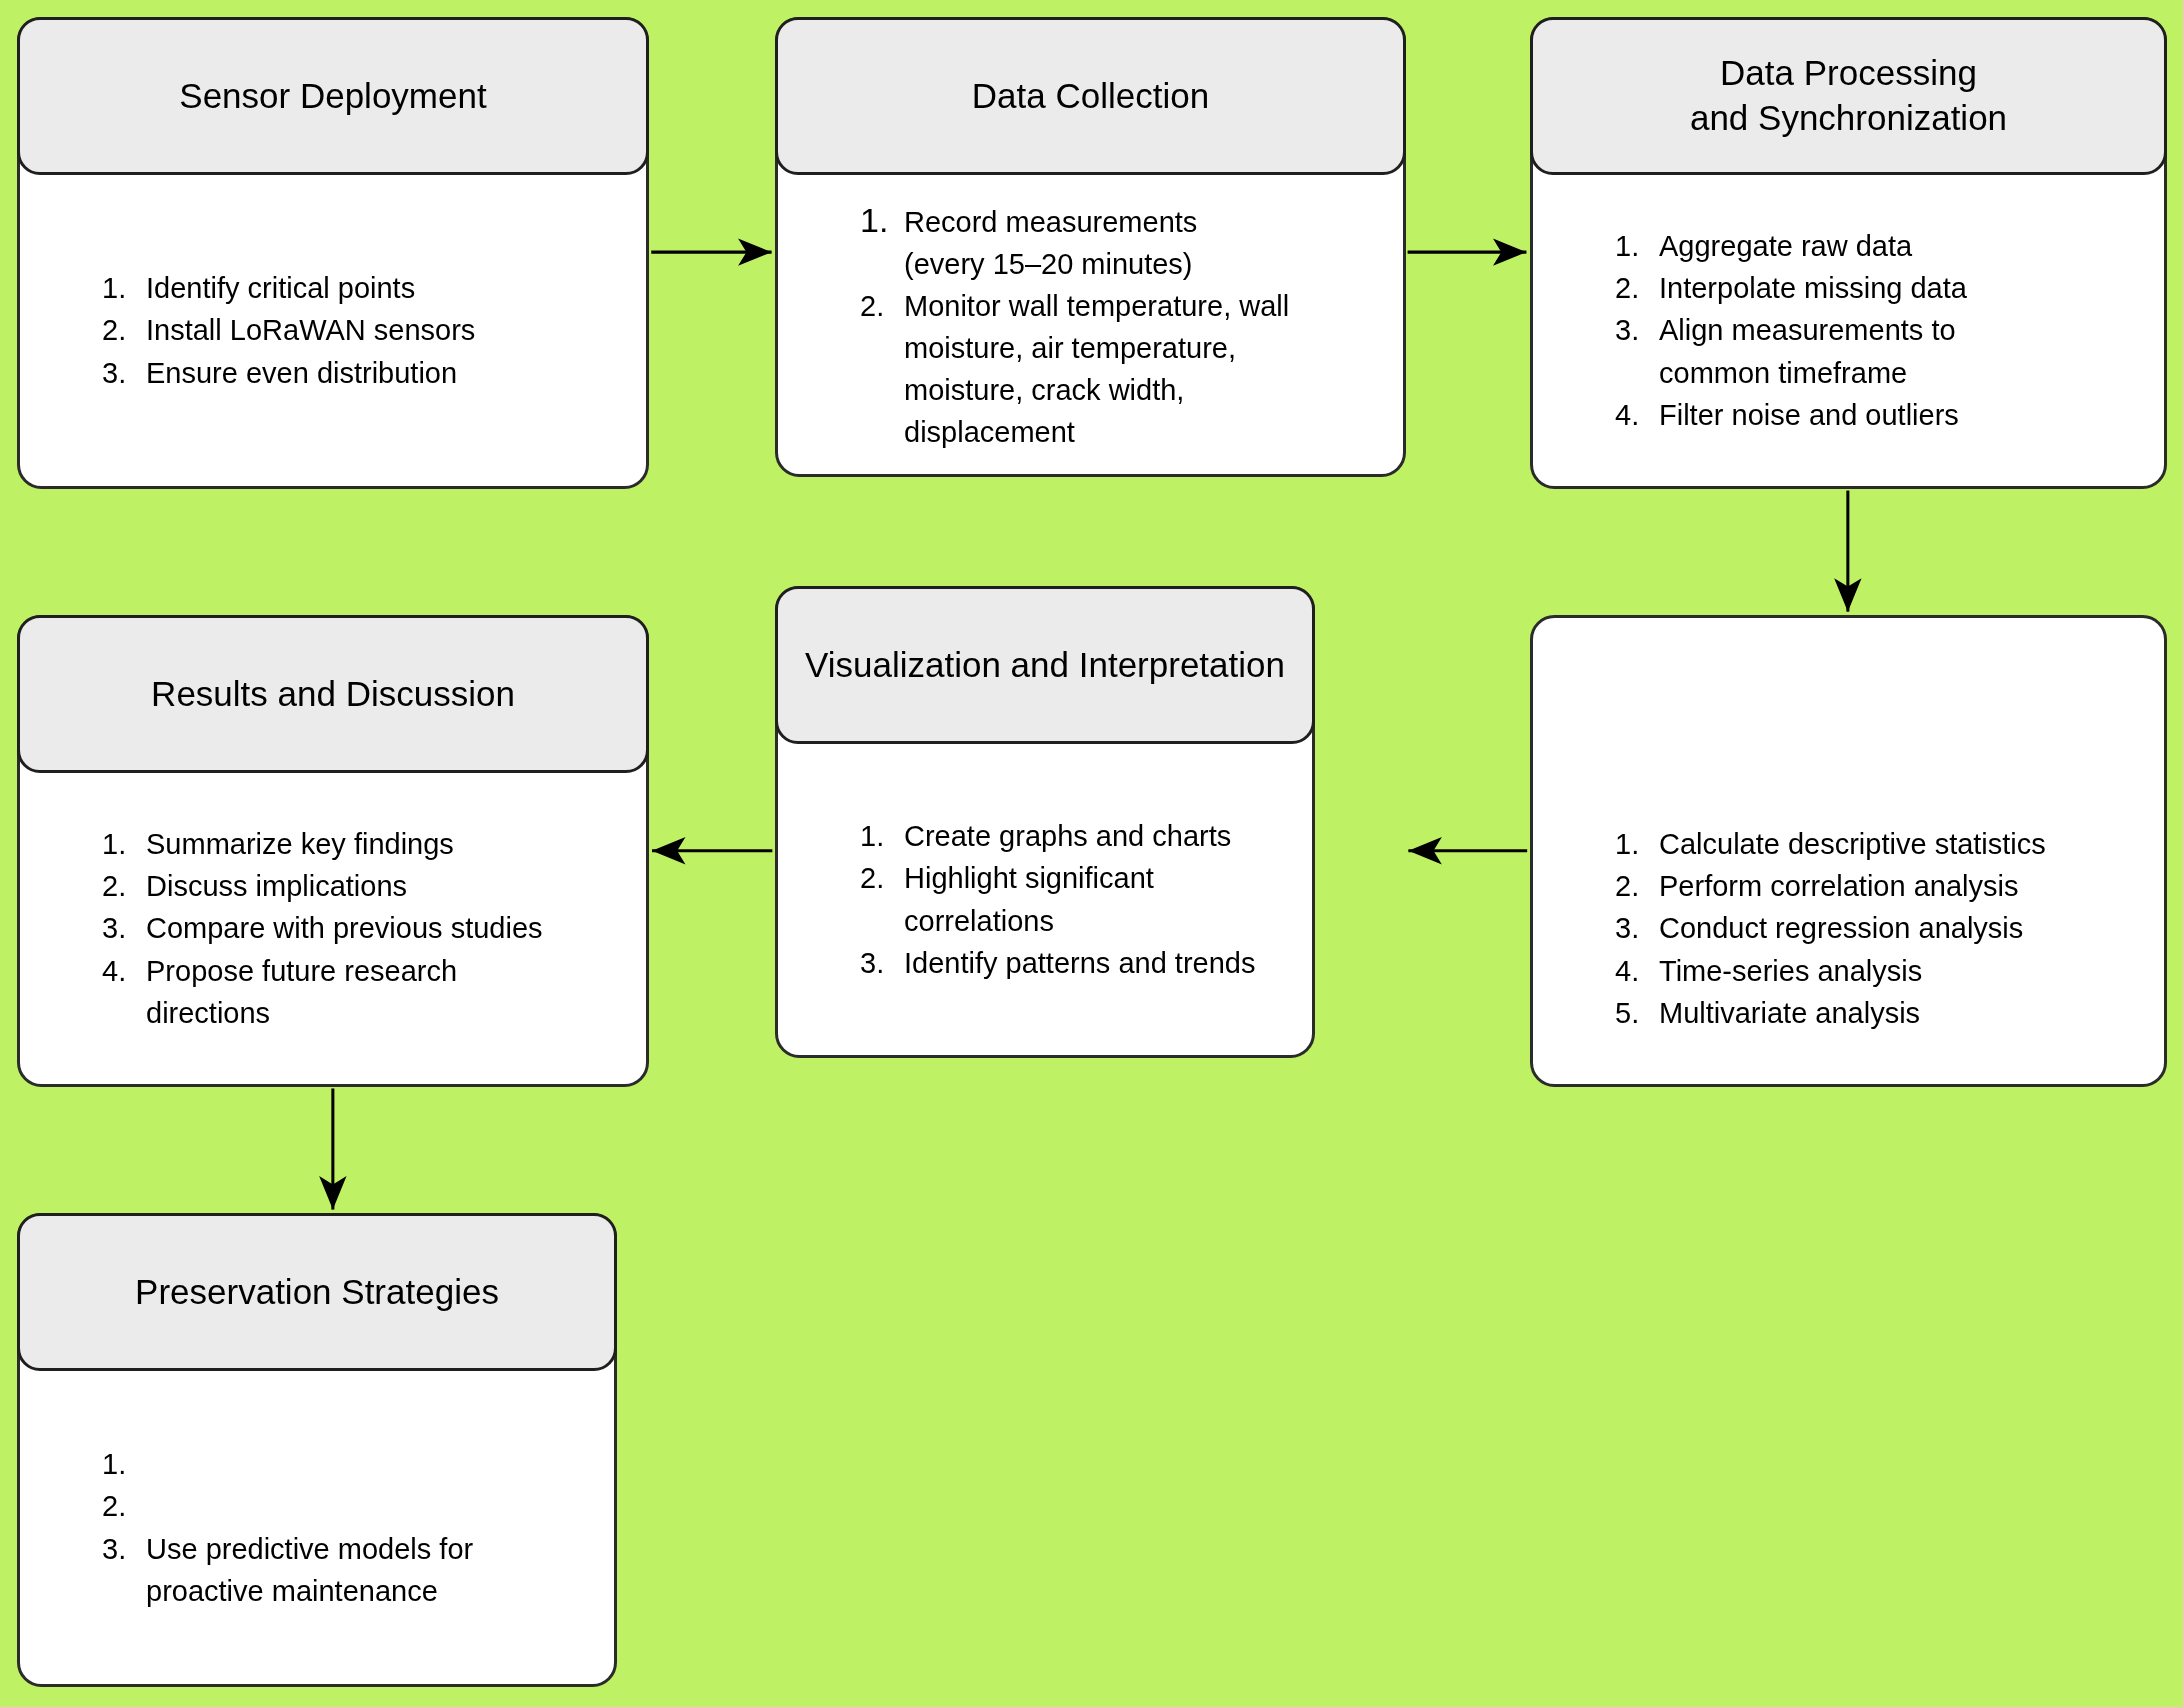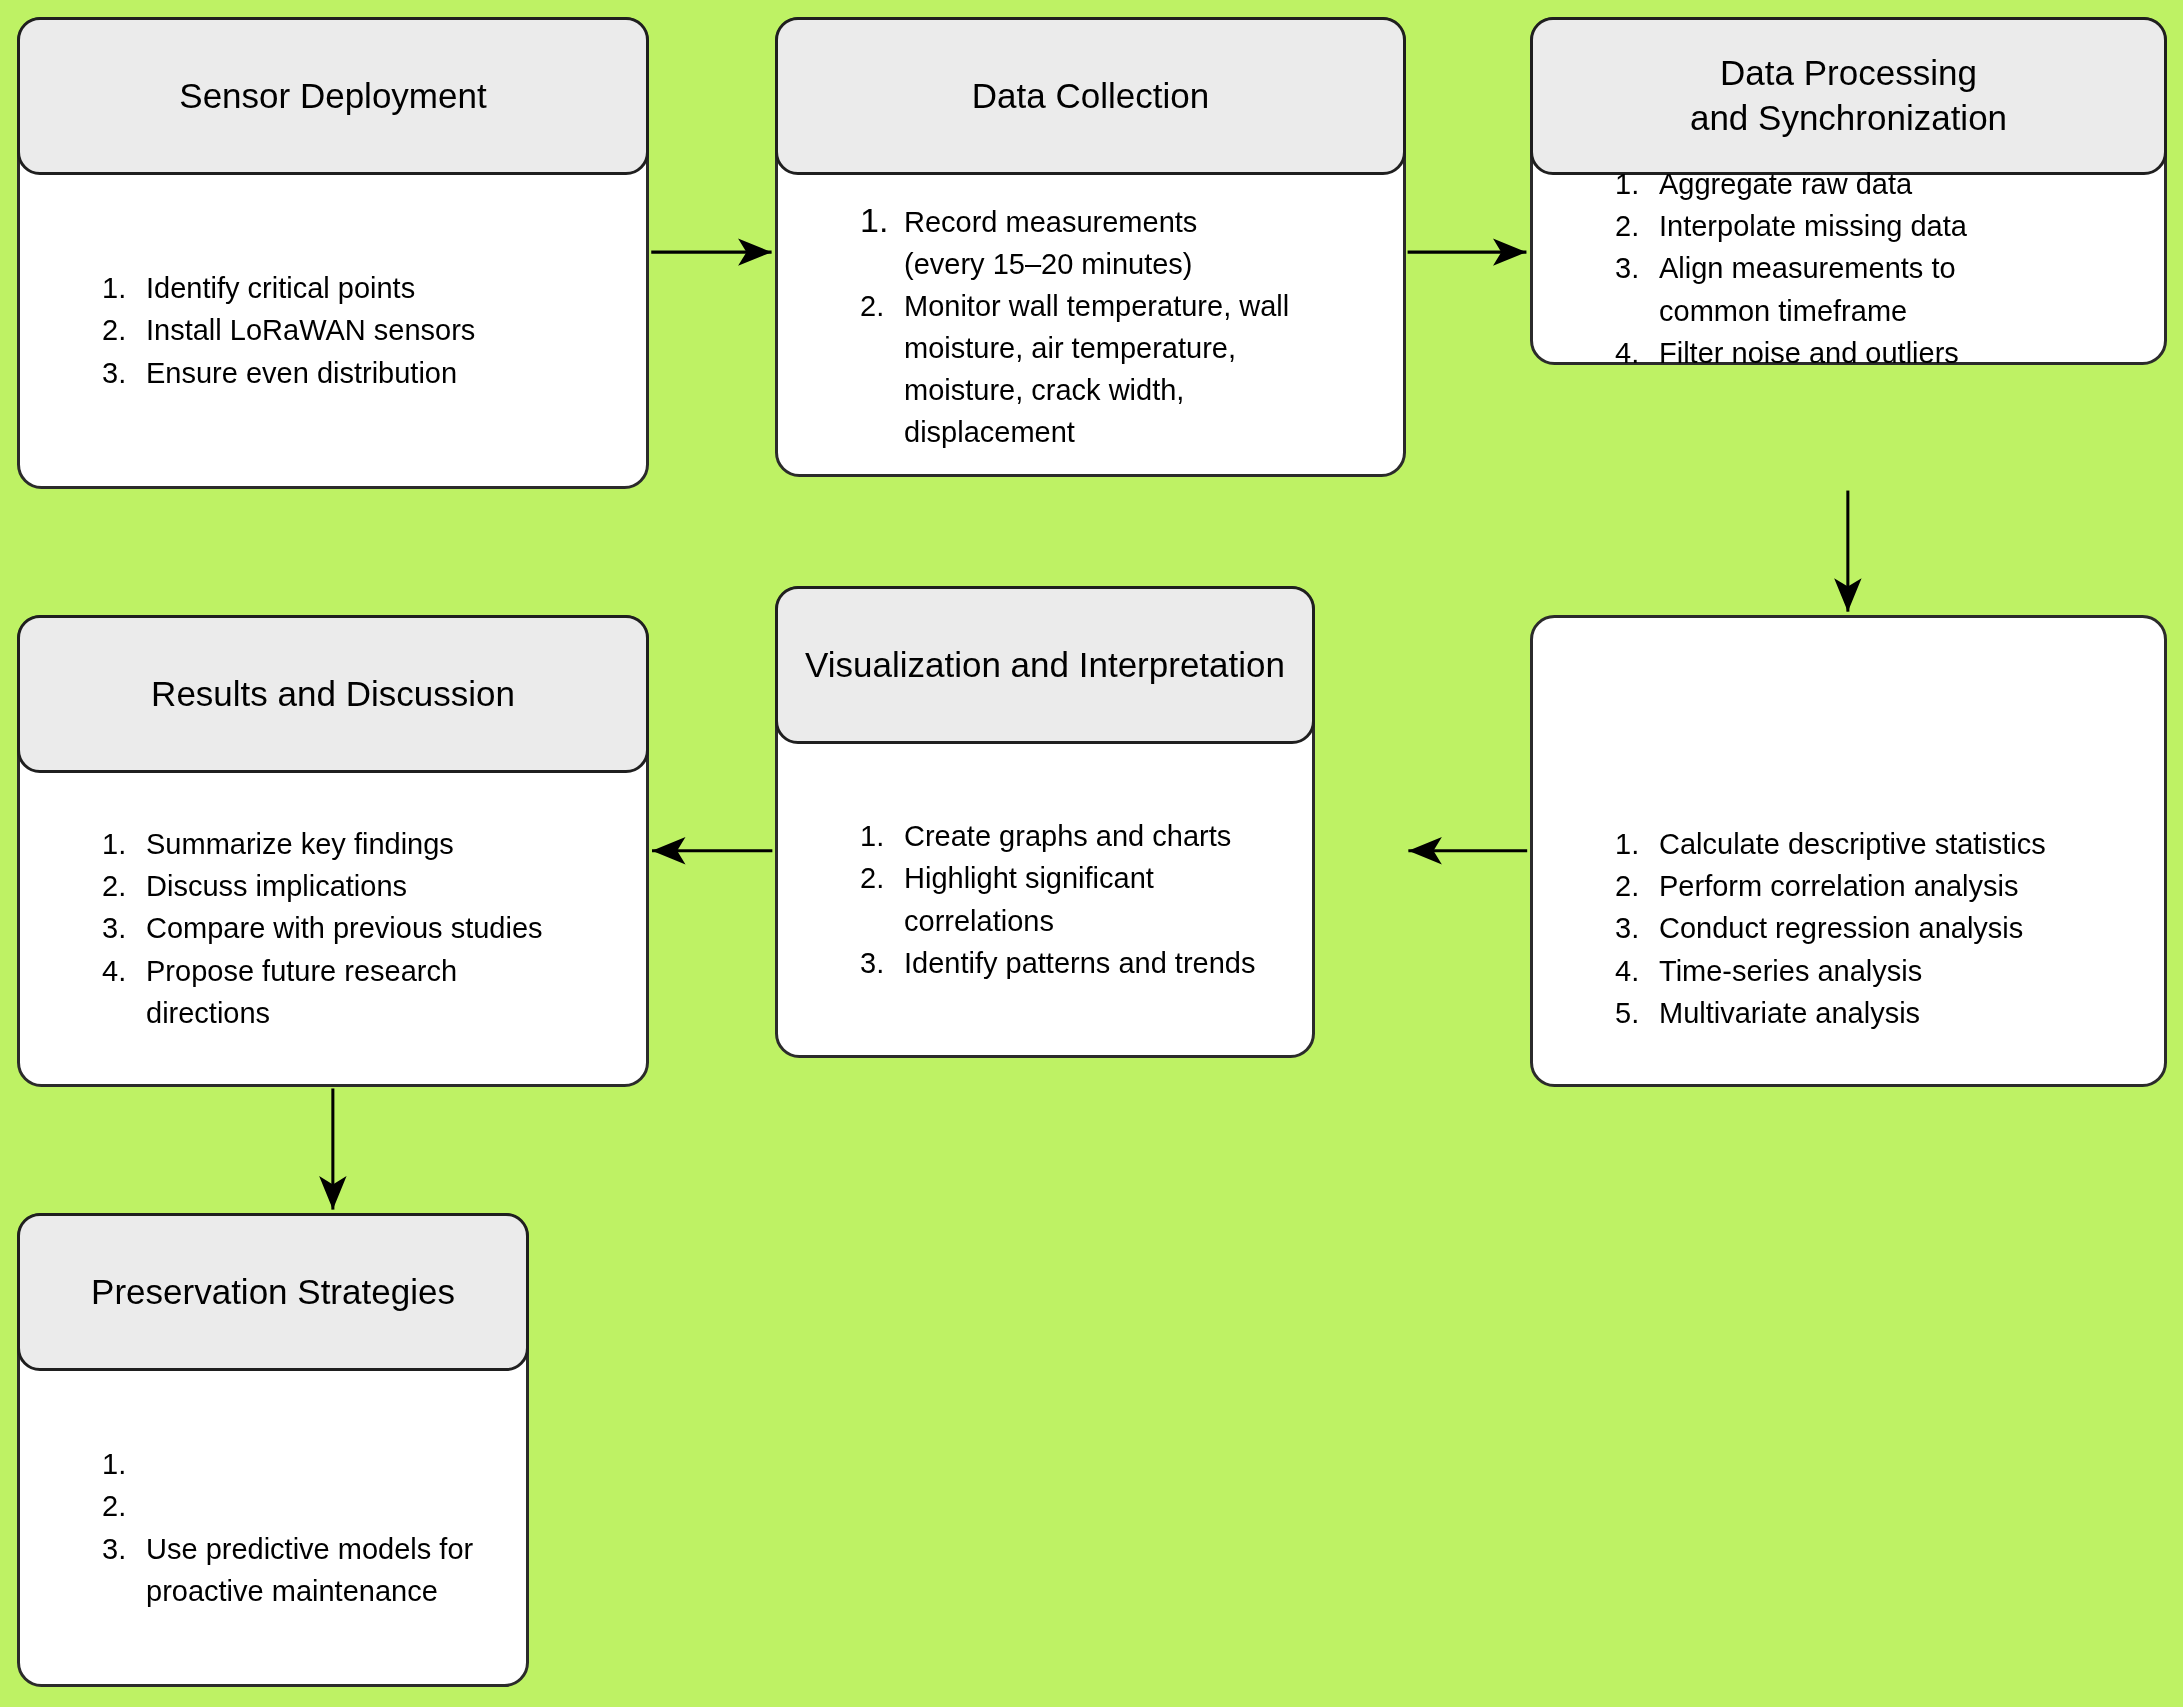--- a/index.html
+++ b/index.html
@@ -76,25 +76,25 @@
   }
   .item .num.num-lg {
     font-size: 34px;
   }
   .item .text {
     white-space: pre-line;
   }
   
   #box-1 { left: 17px;   top: 17px;   width: 632px; height: 472px; }
   #box-2 { left: 775px; top: 17px;   width: 631px; height: 460px; }
-  #box-3 { left: 1530px; top: 17px;   width: 637px; height: 348px; }
+  #box-3 { left: 1530px; top: 17px;   width: 637px; height: 472px; }
   #box-4 { left: 1530px; top: 615px;  width: 637px; height: 472px; }
   #box-5 { left: 775px; top: 586px;  width: 540px; height: 472px; }
   #box-6 { left: 17px;   top: 615px;  width: 632px; height: 472px; }
-  #box-7 { left: 17px;   top: 1213px; width: 512px; height: 474px; }
+  #box-7 { left: 17px;   top: 1213px; width: 600px; height: 474px; }
   .arrow-line {
     stroke: #000000;
     stroke-width: 4;
     fill: none;
   }
 </style>
 </head>
 <body>
 
 <div id="canvas">

